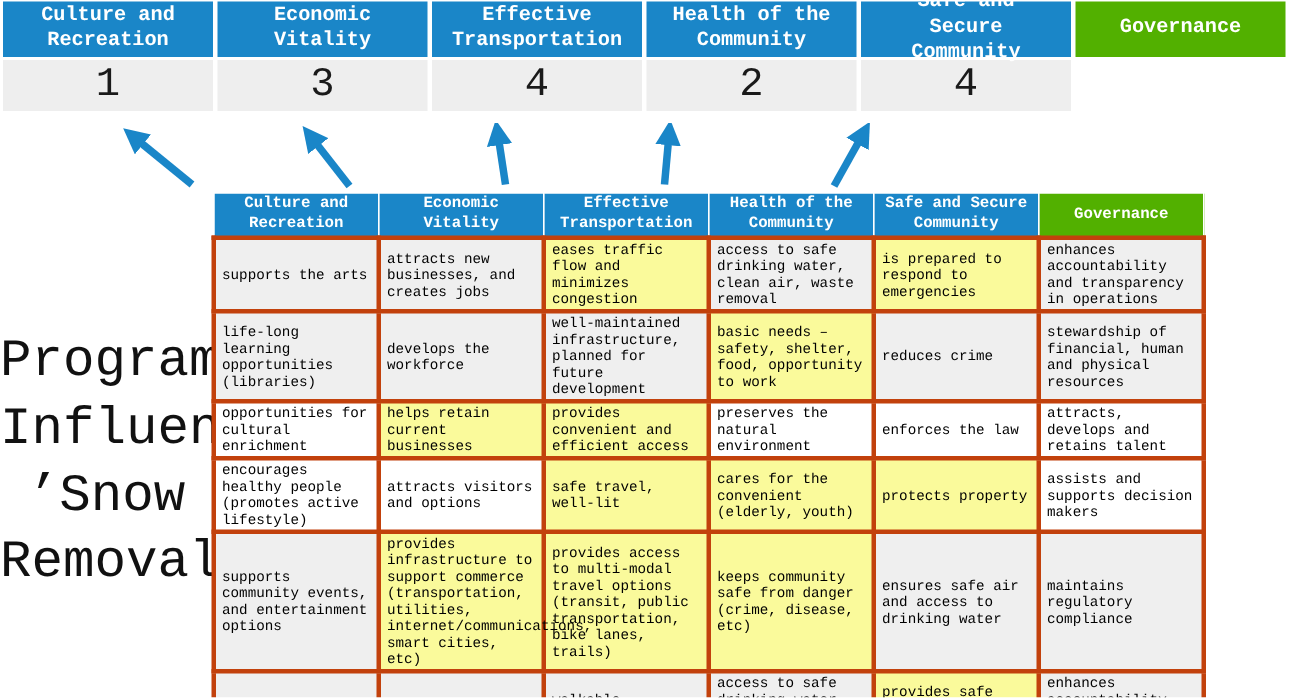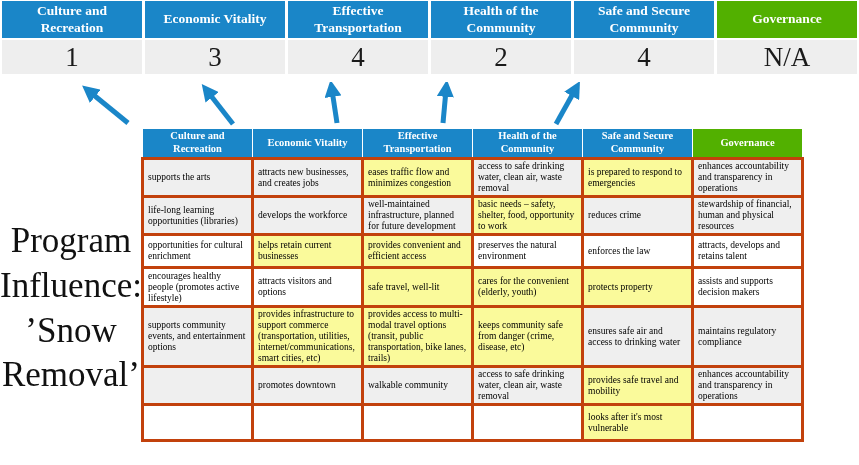--- a/index.html
+++ b/index.html
@@ -1,18 +1,18 @@
 <!DOCTYPE html>
 <html style="--blue: #1A86C8; --green: #52B000; --band-gray: #EEEEEE; --cell-gray: #EFEFEF; --yellow: #FAFA9B;"><head>
 <meta charset="utf-8">
 <style>
   html,body { margin:0; padding:0; background:#fff; }
   .stage {
     position:relative; width:859px; height:465px; background:#fff;
-    font-family:Liberation Serif, serif; overflow:hidden;
+    font-family:Liberation Mono, monospace; overflow:hidden;
   }
   
   .band {
     position:absolute; top:0; left:0; width:859px; box-sizing:border-box;
     display:grid; grid-template-columns:repeat(6,1fr); column-gap:3px; padding:1px 2px 0 2px;
   }
   .cat-header {
     height:37px; background:var(--blue); color:#fff; font-weight:bold; font-size:13.5px;
     display:flex; align-items:center; justify-content:center; text-align:center;
     line-height:1.25; padding:0 10px;
@@ -71,21 +71,20 @@
     <div>
       <div class="cat-header">Health of the Community</div>
       <div class="cat-score">2</div>
     </div>
     <div>
       <div class="cat-header">Safe and Secure Community</div>
       <div class="cat-score">4</div>
     </div>
     <div>
       <div class="cat-header green">Governance</div>
-      <div class="cat-score">N/A</div>
     </div>
   </div>
 
   <svg class="arrows" width="660" height="50" viewBox="0 0 660 50">
     <defs>
       <marker id="ah" viewBox="0 0 10 10" refX="4" refY="5" markerWidth="3.4" markerHeight="3.4" orient="auto">
         <path d="M0 0 L10 5 L0 10 z" fill="#1A86C8"></path>
       </marker>
     </defs>
     <line x1="128" y1="41" x2="90" y2="10" marker-end="url(#ah)"></line>

